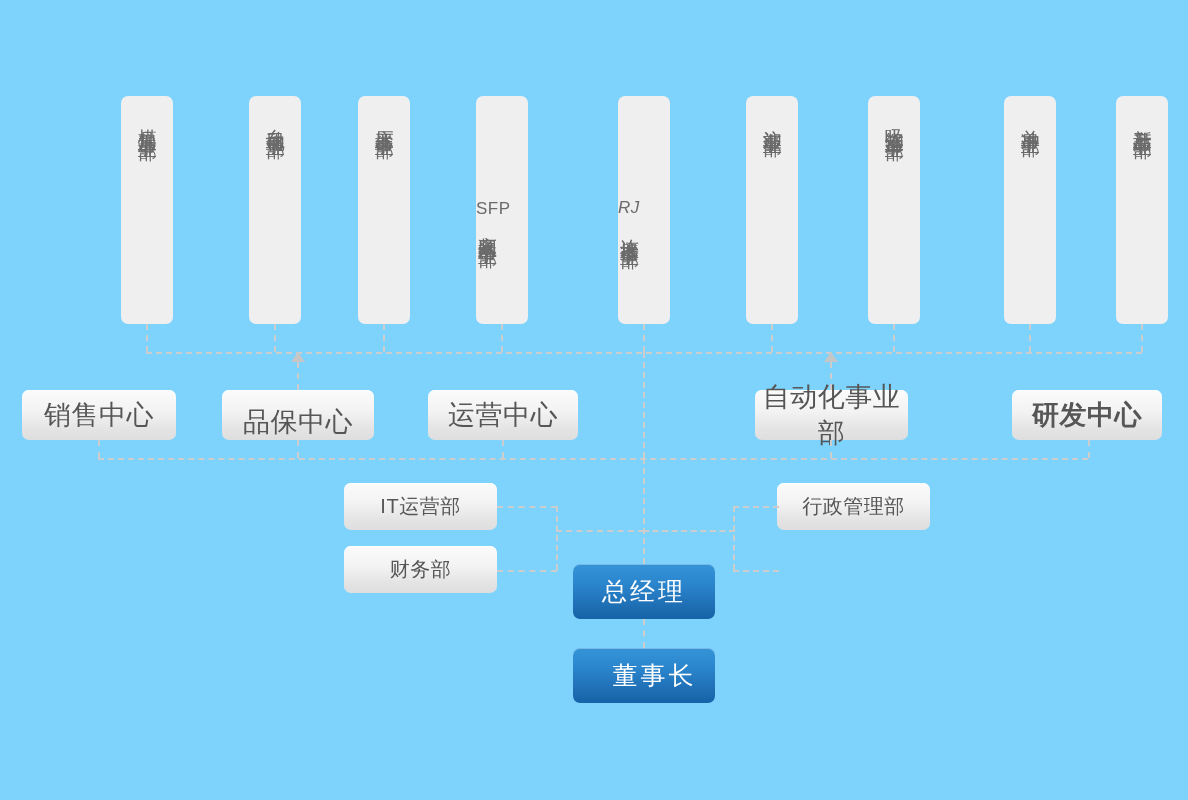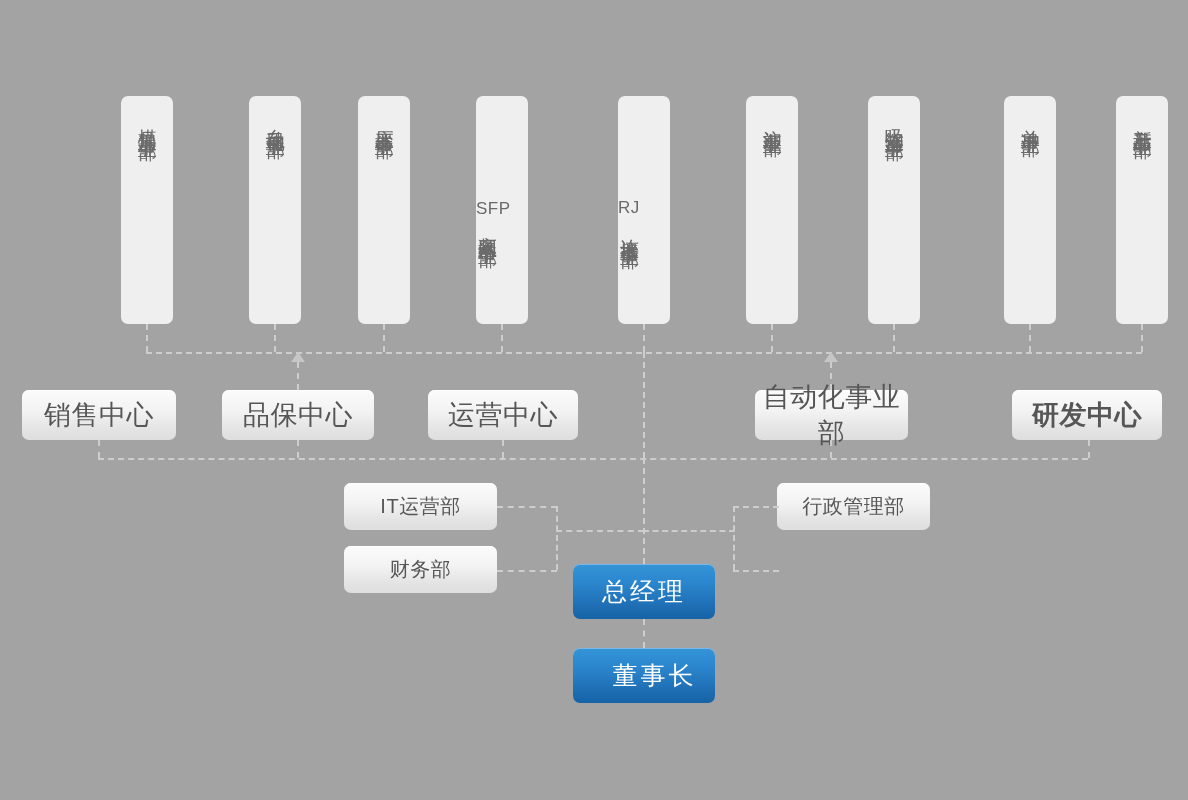--- a/index.html
+++ b/index.html
@@ -9,21 +9,21 @@
     background: #ffffff;
   }
   body {
     font-family: "Liberation Sans", "DejaVu Sans", sans-serif;
     -webkit-font-smoothing: antialiased;
   }
   #org-canvas {
     position: relative;
     width: 1188px;
     height: 800px;
-    background: #a3a3a3;
+    background: #7dd3fc;
     overflow: hidden;
   }
 
   
   .node {
     position: absolute;
     box-sizing: border-box;
     border-radius: 6px;
     display: flex;
     align-items: center;
@@ -112,21 +112,21 @@
   <div class="node division" style="left:358px; top:96px; width:52px; height:228px;">
     <span class="vtext">变压器事业部</span>
   </div>
 
   <div class="node division" style="left:476px; top:96px; width:52px; height:228px; flex-direction:column; padding-top:14px;">
     <span style="font-size:17px; line-height:1; margin-bottom:4px;">SFP</span>
     <span class="vtext">高频网络事业部</span>
   </div>
 
   <div class="node division" style="left:618px; top:96px; width:52px; height:228px; flex-direction:column; padding-top:14px;">
-    <span style="font-size:17px; line-height:1; margin-bottom:8px;">RJ</span>
+    <span style="font-size:17px; line-height:1; margin-bottom:8px;font-style:italic;">RJ</span>
     <span class="vtext">连接器事业部</span>
   </div>
 
   <div class="node division" style="left:746px; top:96px; width:52px; height:228px;">
     <span class="vtext">注塑事业部</span>
   </div>
 
   <div class="node division" style="left:868px; top:96px; width:52px; height:228px;">
     <span class="vtext">吸塑连冲事业部</span>
   </div>
@@ -154,21 +154,21 @@
   <div class="arrow-up" style="left:291px; top:352px;"></div>
   <div class="ln v" style="left:297px; top:362px; height:28px;"></div>
 
   <div class="arrow-up" style="left:824px; top:352px;"></div>
   <div class="ln v" style="left:830px; top:362px; height:28px;"></div>
 
   <div class="node pill" style="left:22px; top:390px; width:154px; height:50px;">
     <span>销售中心</span>
   </div>
 
-  <div class="node pill" style="left:222px; top:390px; width:152px; height:50px;">
+  <div class="node pill" style="left:222px; top:390px; width:152px; height:50px;align-items:flex-end;">
     <span>品保中心</span>
   </div>
 
   <div class="node pill" style="left:428px; top:390px; width:150px; height:50px;">
     <span>运营中心</span>
   </div>
 
   <div class="node pill" style="left:755px; top:390px; width:153px; height:50px;">
     <span>自动化事业部</span>
   </div>

